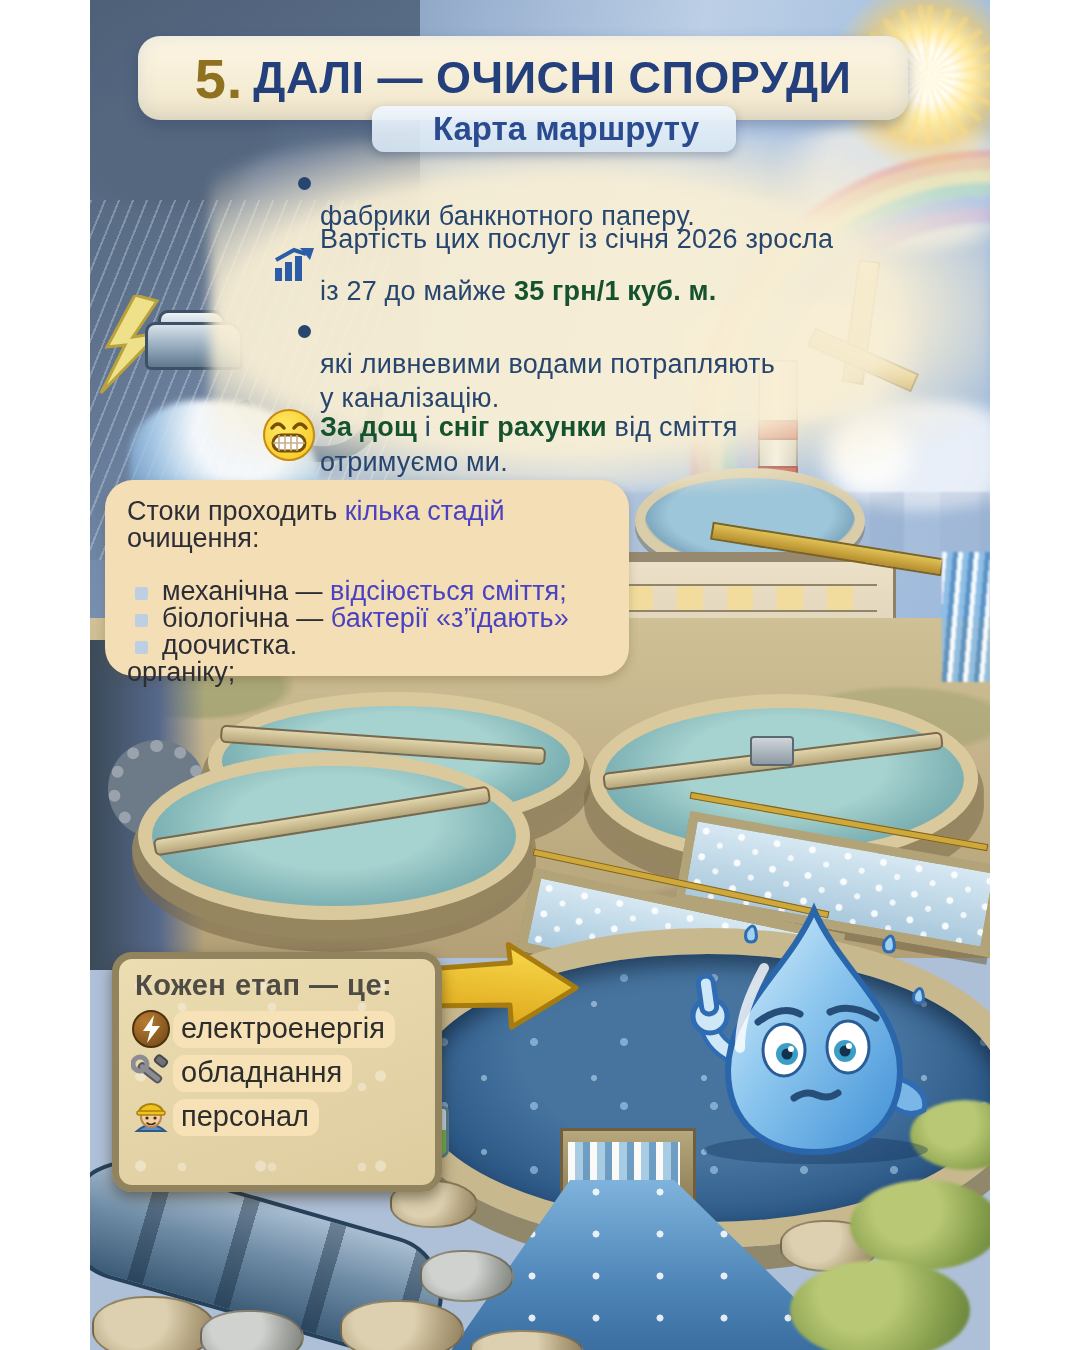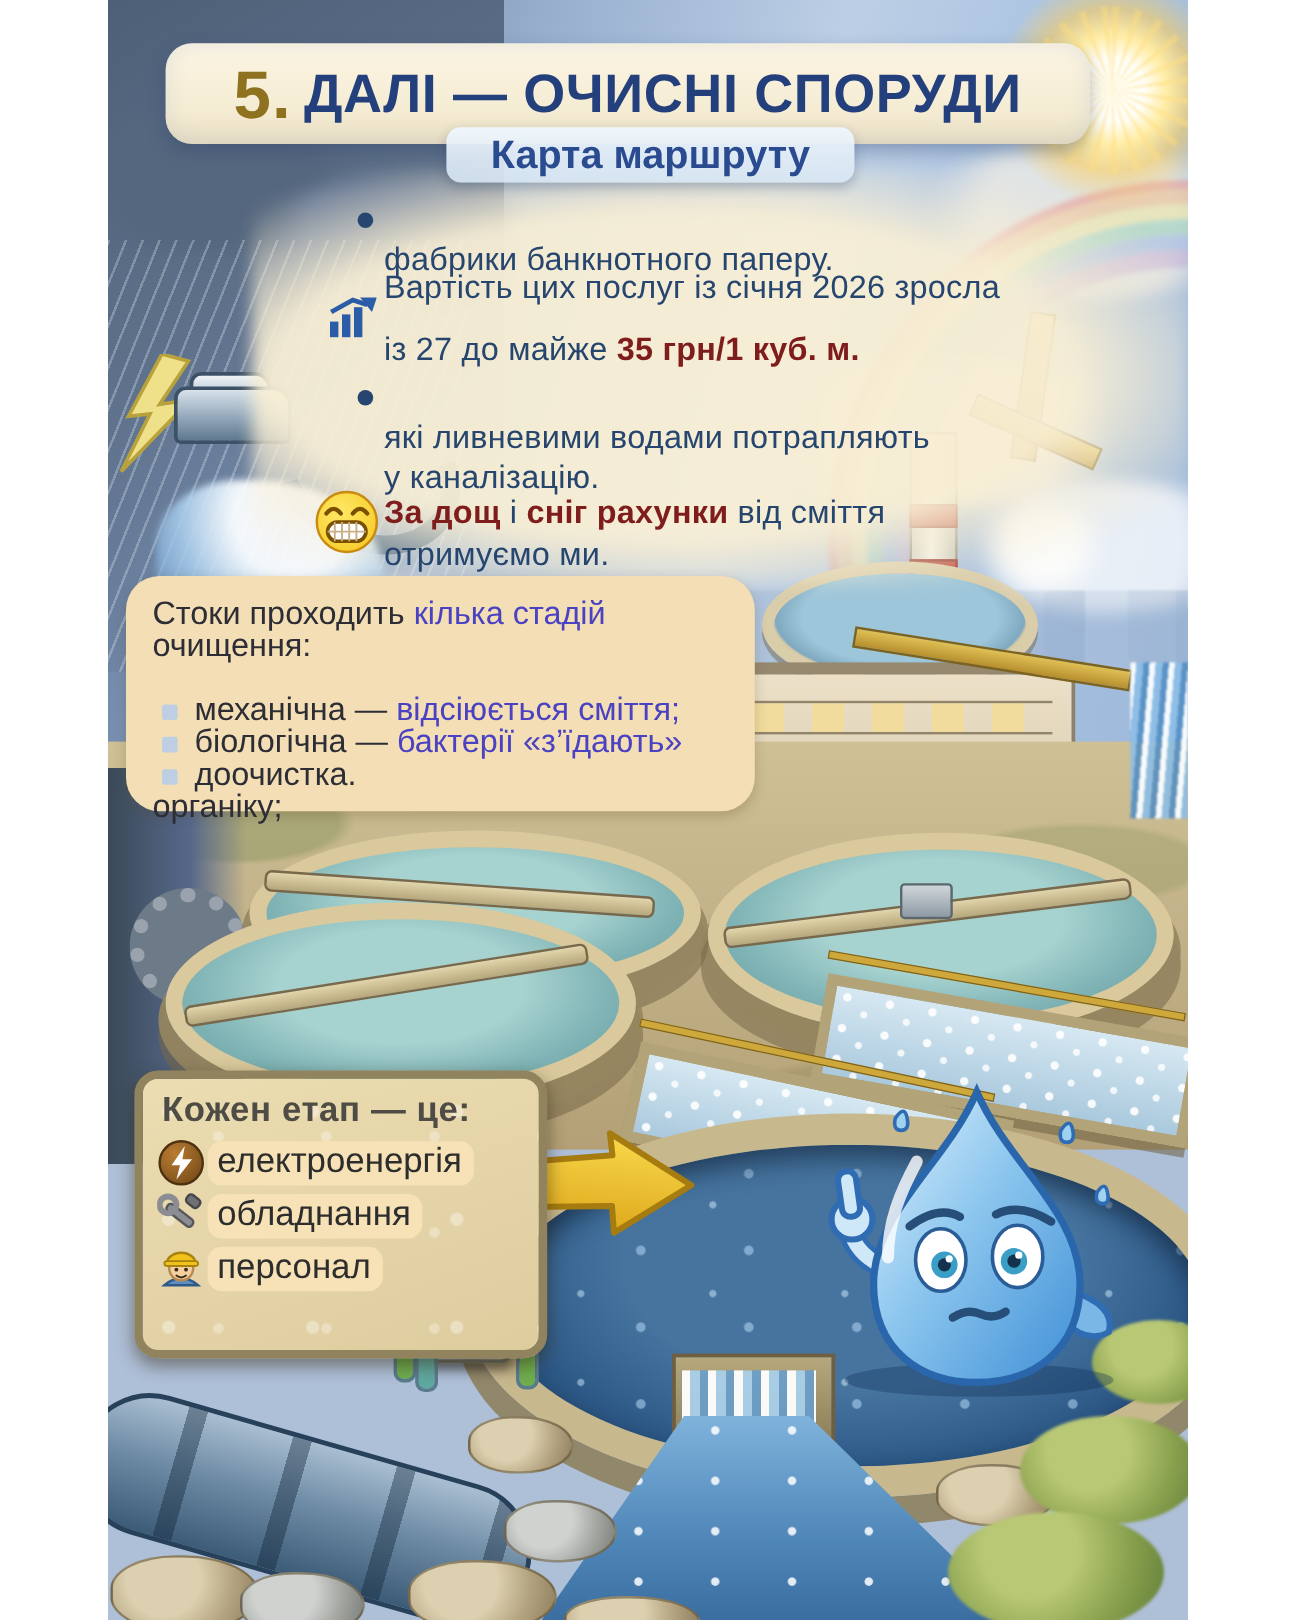--- a/index.html
+++ b/index.html
@@ -122,43 +122,43 @@
     background:radial-gradient(ellipse at 45% 50%,rgba(248,238,212,.95) 0 55%,rgba(248,238,212,0) 82%);}
   .banner{left:48px;top:36px;width:770px;height:84px;border-radius:22px;
     background:linear-gradient(180deg,#fdf6e4 0%,#f4ebd2 70%,#e8ddc2 100%);
     box-shadow:0 6px 14px rgba(40,60,100,.35), inset 0 0 18px rgba(150,170,200,.25);
     display:flex;align-items:center;justify-content:center;gap:10px;}
   .banner .num{font-size:56px;font-weight:bold;color:#8f7220;letter-spacing:1px;}
   .banner .ttl{font-size:45px;font-weight:bold;color:#24407c;letter-spacing:.5px;white-space:nowrap;}
   .subbar{left:282px;top:106px;width:340px;height:46px;border-radius:12px;
     background:linear-gradient(180deg,rgba(240,247,253,.95),rgba(214,230,244,.88));
     box-shadow:0 4px 10px rgba(40,60,100,.3);
-    display:flex;align-items:center;justify-content:center;}
+    display:flex;align-items:center;justify-content:center;padding-left:24px;}
   .subbar span{font-size:33px;font-weight:bold;color:#2a4b8f;}
 
   .bl{position:absolute;font-size:27px;color:#27466f;white-space:nowrap;letter-spacing:.2px;}
-  .bl .bd{font-weight:bold;color:#7f1d1d;}
+  .bl .bd{font-weight:bold;color:#14532d;}
   .dot{width:13px;height:13px;border-radius:50%;background:#27466f;}
 
   .stages-box{left:15px;top:480px;width:484px;height:160px;border-radius:28px;
     background:#f3deb5;box-shadow:0 4px 10px rgba(90,70,30,.25);
     padding:18px 18px 18px 22px;font-size:27px;line-height:27px;color:#2d2d35;}
   .stages-box .blu{color:#4a42c2;}
   .stages-box .row{margin-top:0px;}
   .stages-box .sq{display:inline-block;width:13px;height:13px;background:#becfe4;border-radius:2px;margin:0 14px 0 8px;}
   .stages-gap{height:26px;}
 
-  .costs-box{left:22px;top:892px;width:300px;height:212px;border-radius:20px;
+  .costs-box{left:22px;top:952px;width:300px;height:212px;border-radius:20px;
     background:
       radial-gradient(circle 10px at 18% 30%,rgba(255,255,255,.35) 0 50%,rgba(0,0,0,0) 60%),
       radial-gradient(circle 8px at 70% 60%,rgba(255,255,255,.3) 0 50%,rgba(0,0,0,0) 60%),
       linear-gradient(160deg,#ecddb2,#ddcc9e);
     background-size:120px 90px,90px 80px,100% 100%;
     border:7px solid #91835d;box-shadow:0 6px 14px rgba(50,40,15,.5);
-    padding:8px 18px 6px 12px;}
+    padding:8px 4px 6px 12px;}
   .costs-title{font-size:29px;font-weight:bold;color:#4e4c45;margin:2px 0 6px 4px;letter-spacing:.5px;}
   .cost-item{display:flex;align-items:center;height:42px;margin-bottom:2px;text-align:right;}
   .cost-icon{width:40px;height:40px;flex:0 0 40px;margin-right:2px;display:flex;align-items:center;justify-content:center;}
   .cost-label{font-size:29px;color:#2d2d2d;background:#f6e2b6;border-radius:12px;padding:1px 10px 3px 8px;line-height:33px;}
 
   .device{left:266px;top:1056px;width:64px;height:74px;background:linear-gradient(180deg,#c6c8c4,#9a9c98);
     border:3px solid #686a66;border-radius:8px;box-shadow:0 5px 8px rgba(30,30,30,.45);}
   .device .screen{position:absolute;left:6px;top:7px;width:46px;height:30px;background:#2e4a35;border:2px solid #1c2c20;
     background-image:repeating-linear-gradient(180deg,rgba(130,190,120,.8) 0 3px,rgba(0,0,0,0) 3px 7px);}
   .device .btn{position:absolute;left:8px;bottom:8px;width:16px;height:16px;border-radius:50%;background:#e4bb45;border:2px solid #7c6320;}

